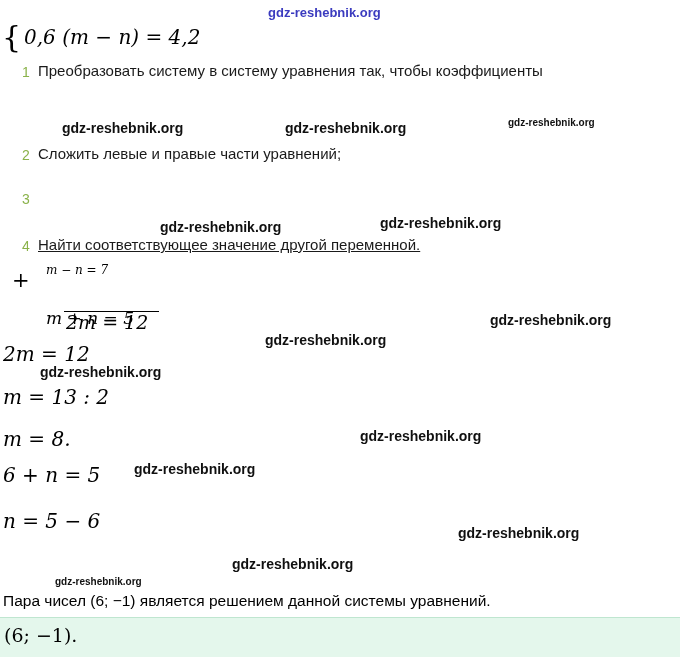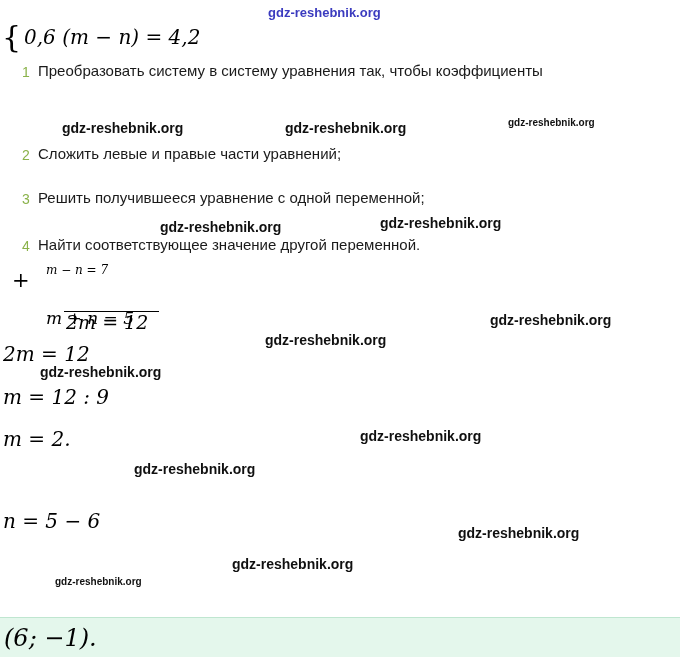--- a/index.html
+++ b/index.html
@@ -82,22 +82,21 @@
     width: 680px;
     height: 40px;
     background: #e4f7ec;
     border-top: 1px solid #bfe6d0;
   }
   .answer-text {
     position: absolute;
     left: 4px;
     top: 624px;
     font-family: "DejaVu Serif", serif;
-    font-style: italic;
-    font-size: 24px;
+    font-size: 19px;
     white-space: nowrap;
   }
 </style>
 </head>
 <body>
 
 <div class="page">
 
   <div id="wm-layer">
       <div class="wm blue" style="left: 268px; top: 5px; font-size: 13px;">gdz-reshebnik.org</div>
@@ -119,33 +118,34 @@
   <div class="brace" style="left:2px; top:22px;">{</div>
   <div class="math" style="left:24px; top:25px; font-size:20px;">0,6 (m − n) = 4,2</div>
 
   <div class="list-num" style="left:22px; top:64px;">1</div>
   <div class="list-text" style="left:38px; top:62px;">Преобразовать систему в систему уравнения так, чтобы коэффициенты</div>
 
   <div class="list-num" style="left:22px; top:147px;">2</div>
   <div class="list-text" style="left:38px; top:145px;">Сложить левые и правые части уравнений;</div>
 
   <div class="list-num" style="left:22px; top:191px;">3</div>
-  <div class="list-text" style="left:38px; top:189px;">Решить получившееся уравнение с одной переменной;</div>
 
   <div class="list-num" style="left:22px; top:238px;">4</div>
-  <div class="list-text" style="left:38px; top:236px;">Найти соответствующее значение другой переменной.</div>
+  <div class="list-text" style="left:38px; top:236px;text-decoration:underline;">Найти соответствующее значение другой переменной.</div>
 
   <div class="sysplus" style="left:12px; top:268px;">+</div>
   <div class="math" style="left:46px; top:263px; font-size:12px;">m − n = 7</div>
   <div class="math" style="left:46px; top:287px; font-size:17px;margin-top:21px;">m + n = 5</div>
   <div class="hline" style="left:64px; top:311px; width:95px;"></div>
   <div class="math" style="left:66px; top:311px; font-size:19px;">2m = 12</div>
 
   <div class="math" style="left:3px; top:342px; font-size:20px;">2m = 12</div>
-  <div class="math" style="left:3px; top:385px; font-size:20px;">m = 12 : 9</div>
-  <div class="math" style="left:3px; top:427px; font-size:20px;">m = 2.</div>
+  <div class="math" style="left:3px; top:385px; font-size:20px;">m = 13 : 2</div>
+  <div class="math" style="left:3px; top:427px; font-size:20px;">m = 8.</div>
+  <div class="math" style="left:3px; top:463px; font-size:20px;">6 + n = 5</div>
   <div class="math" style="left:3px; top:509px; font-size:20px;">n = 5 − 6</div>
 
+  <div class="sent" style="left:3px; top:592px;">Пара чисел (6; −1) является решением данной системы уравнений.</div>
 
   <div class="answer-box"></div>
   <div class="answer-text">(6; −1).</div>
 
 </div>
 
 </body></html>

